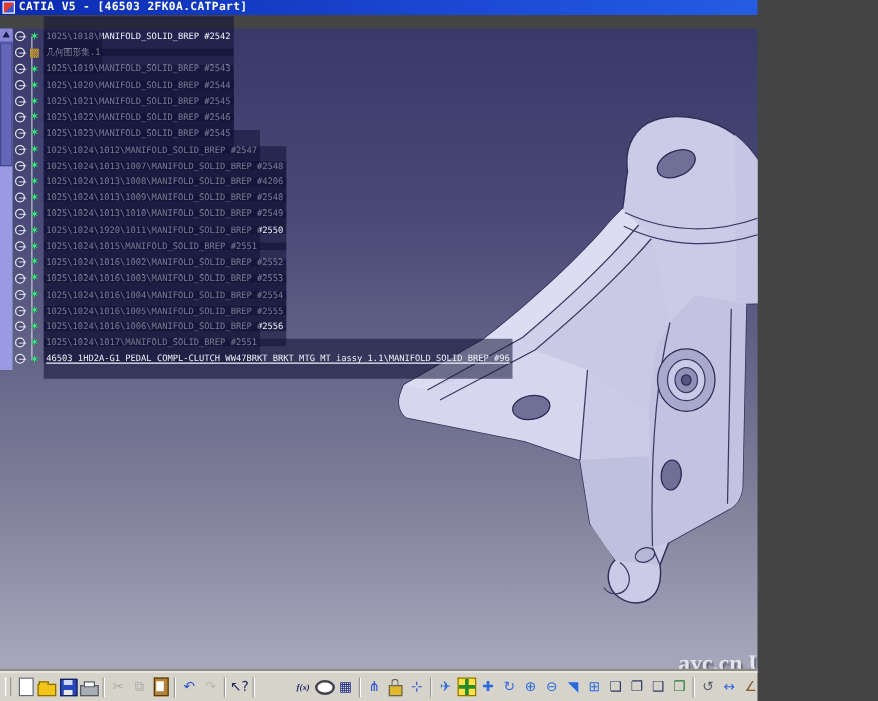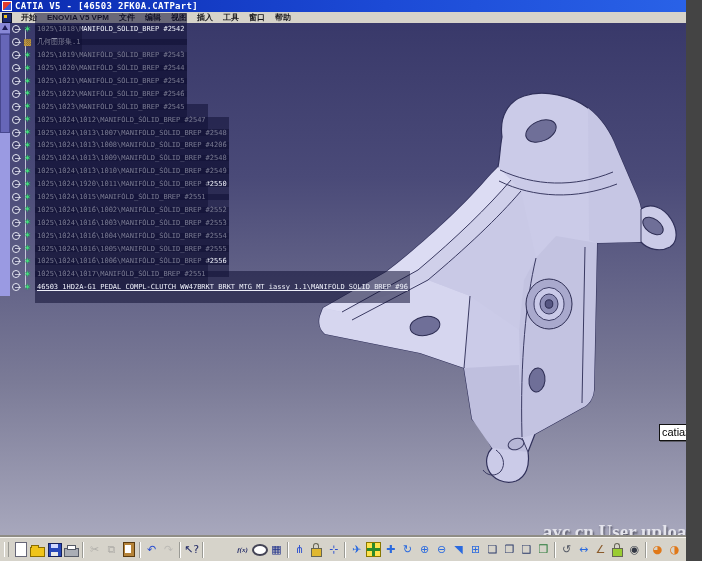--- a/index.html
+++ b/index.html
@@ -1,16 +1,16 @@
 <!DOCTYPE html>
 <html><head>
 <meta charset="utf-8">
 <style>
   html,body{margin:0;padding:0;background:#444;}
-  #screen{position:relative;width:686px;height:561px;overflow:hidden;
+  #screen{position:relative;width:606px;height:561px;overflow:hidden;
     font-family:"Liberation Sans",sans-serif;-webkit-font-smoothing:none;}
 
   
   #titlebar{position:absolute;left:0;top:0;width:702px;height:12px;
     background:linear-gradient(90deg,#0b2bb0,#1c4ad6 55%,#2a63e8);
     display:flex;align-items:center;}
   #titlebar .app-icon{width:8px;height:8px;margin:0 3px 0 2px;
     background:linear-gradient(135deg,#e23b2e 55%,#3b57d6 55%);border:1px solid #fff;}
   #titlebar .t{color:#fff;font:bold 9px "DejaVu Sans Mono",monospace;letter-spacing:.3px;white-space:nowrap;}
 
@@ -92,41 +92,20 @@
 </head>
 <body>
 
 <div id="screen">
 
   <div id="titlebar">
     <span class="app-icon"></span>
     <span class="t">CATIA V5 - [46503 2FK0A.CATPart]</span>
   </div>
 
-  <div id="menubar">
-    <span class="doc-icon"></span>
-
-      <span class="menu-item">开始</span>
-
-      <span class="menu-item">ENOVIA V5 VPM</span>
-
-      <span class="menu-item">文件</span>
-
-      <span class="menu-item">编辑</span>
-
-      <span class="menu-item">视图</span>
-
-      <span class="menu-item">插入</span>
-
-      <span class="menu-item">工具</span>
-
-      <span class="menu-item">窗口</span>
-
-      <span class="menu-item">帮助</span>
-    </div>
 
   <div id="viewport">
     <svg id="partsvg" width="702" height="514" viewBox="0 23 702 514">
 
       <path d="M502,137 C499,116 509,101 524,96 C544,89 572,96 588,108 C601,118 611,133 616,147
                L634,189 C637,196 640,202 641,209 C651,202 664,208 671,219 C678,230 678,242 670,247
                C661,252 648,250 641,242 L597,243 L594,390 C593,399 589,405 582,408 L535,434 L528,452
                C530,466 526,477 516,481 C505,485 492,479 488,469 C485,461 487,453 492,448 L481,428
                L472,419 L464,368 L420,353 L325,334 C320,330 318,323 320,316 L323,308 L386,272
                C424,243 462,207 484,182 C489,176 494,171 498,167 C500,157 500,147 502,137 Z" fill="#cbcbe8" stroke="#30305a" stroke-width="1.2" stroke-linejoin="round"></path>

